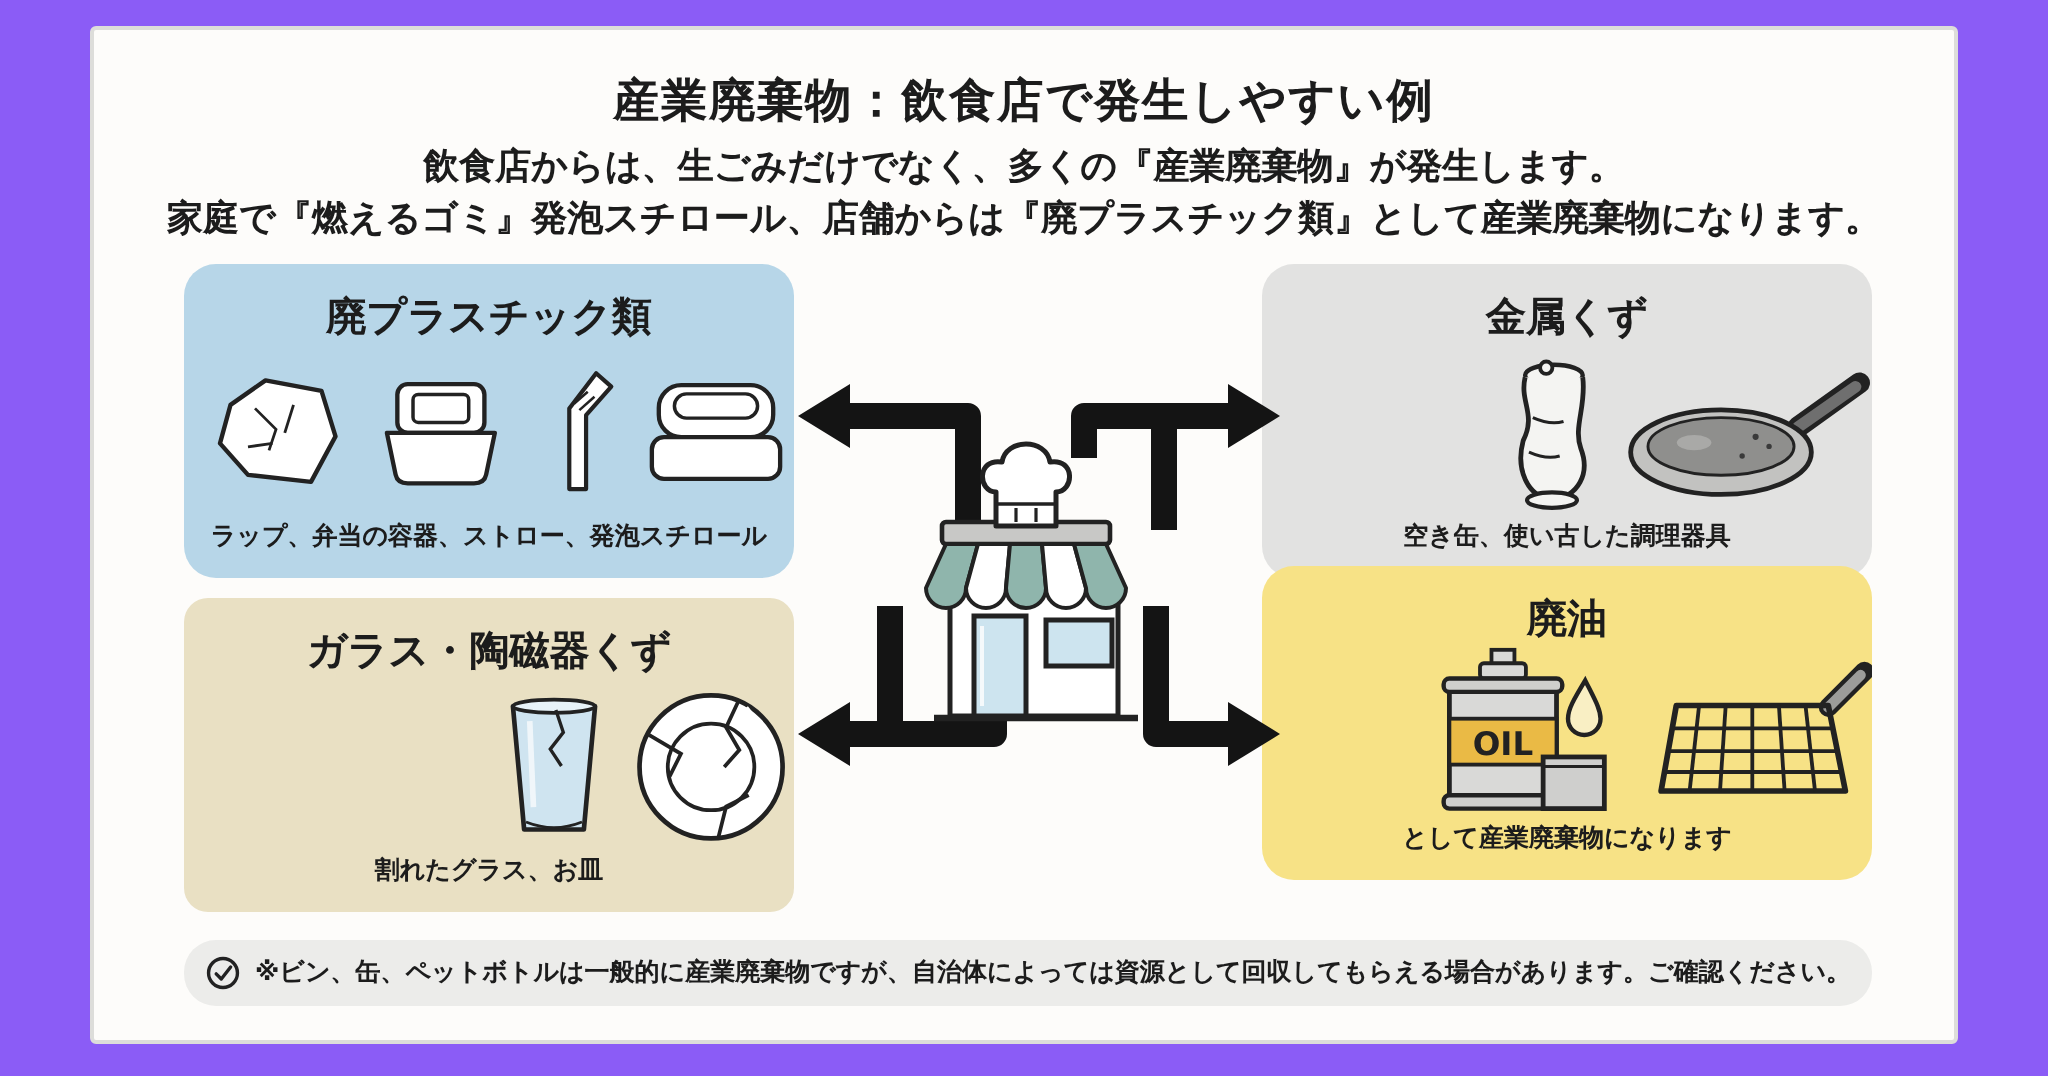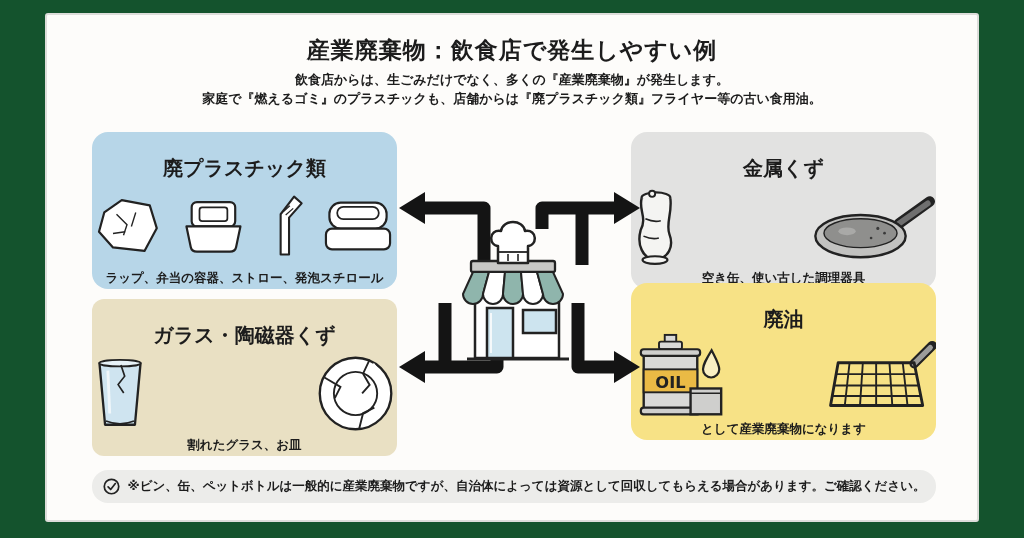--- a/index.html
+++ b/index.html
@@ -1,61 +1,61 @@
 <!DOCTYPE html>
 <html><head>
 <meta charset="utf-8">
 <style>
   * { margin:0; padding:0; box-sizing:border-box; }
   html,body { background:#ffffff; }
   .stage {
     position:relative; width:1024px; height:538px; overflow:hidden;
-    background:#14532d;
+    background:#8b5cf6;
     font-family:"DejaVu Sans","Liberation Sans",sans-serif;
     color:#1c1c1c;
   }
   .card {
     position:absolute; left:45px; top:13px; width:934px; height:509px;
     background:#fdfcfa; border:2px solid #dddddA; border-radius:3px;
   }
   .title {
     position:absolute; top:20px; left:0; width:100%;
     text-align:center; font-size:23px; font-weight:bold; letter-spacing:1px;
   }
   .subtitle {
     position:absolute; top:56px; left:0; width:100%;
-    text-align:center; font-size:13px; font-weight:bold; line-height:1.45;
+    text-align:center; font-size:18px; font-weight:bold; line-height:1.45;
   }
   .wbox { position:absolute; width:305px; height:157px; border-radius:16px; }
   .wbox-tl { left:45px;  top:117px; }
   .wbox-tr { left:584px; top:117px; }
   .wbox-bl { left:45px;  top:284px; }
   .wbox-br { left:584px; top:268px; }
-  .wbox-title { text-align:center; padding-top:23px; font-size:20px; font-weight:bold; }
-  .wbox-icons { height:88px; display:flex; align-items:center; justify-content:space-between; gap:10px; }
+  .wbox-title { text-align:center; padding-top:13px; font-size:20px; font-weight:bold; }
+  .wbox-icons { height:88px; display:flex; align-items:center; justify-content:flex-end; gap:10px; }
   .wbox-caption { text-align:center; font-size:12.5px; font-weight:bold; }
   .center-graphic { position:absolute; left:350px; top:150px; width:245px; height:245px; }
   .note-bar {
     position:absolute; left:45px; top:455px; width:844px; height:33px;
     background:#ececea; border-radius:16px;
     display:flex; align-items:center; justify-content:center; gap:8px;
   }
   .note-text { font-size:12.5px; font-weight:bold; }
   svg { display:block; }
 </style>
 </head>
 <body>
 
 <div class="stage">
   <div class="card">
 
     <div class="title">産業廃棄物：飲食店で発生しやすい例</div>
     <div class="subtitle">
       <div>飲食店からは、生ごみだけでなく、多くの『産業廃棄物』が発生します。</div>
-      <div>家庭で『燃えるゴミ』のプラスチックも、店舗からは『廃プラスチック類』フライヤー等の古い食用油。</div>
+      <div>家庭で『燃えるゴミ』発泡スチロール、店舗からは『廃プラスチック類』として産業廃棄物になります。</div>
     </div>
 
     <section class="wbox wbox-tl" style="background: rgb(183, 214, 232);">
       <div class="wbox-title">廃プラスチック類</div>
       <div class="wbox-icons">
         <svg width="70" height="68" viewBox="0 0 80 75">
           <polygon points="14,22 34,8 66,14 74,40 60,66 24,62 8,44" fill="#fff" stroke="#222" stroke-width="2.5" stroke-linejoin="round"></polygon>
           <polyline points="28,24 40,36 36,48" fill="none" stroke="#222" stroke-width="1.6"></polyline>
           <polyline points="50,22 45,38" fill="none" stroke="#222" stroke-width="1.6"></polyline>
           <polyline points="24,46 38,44" fill="none" stroke="#222" stroke-width="1.6"></polyline>

